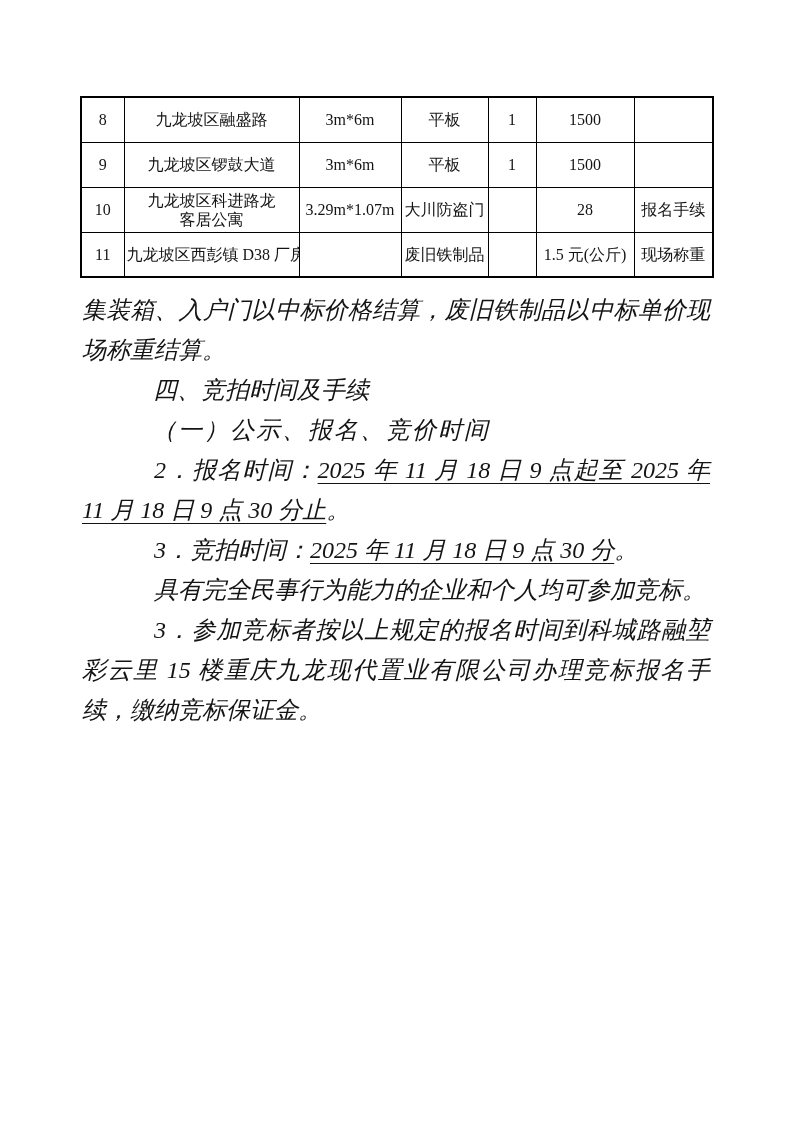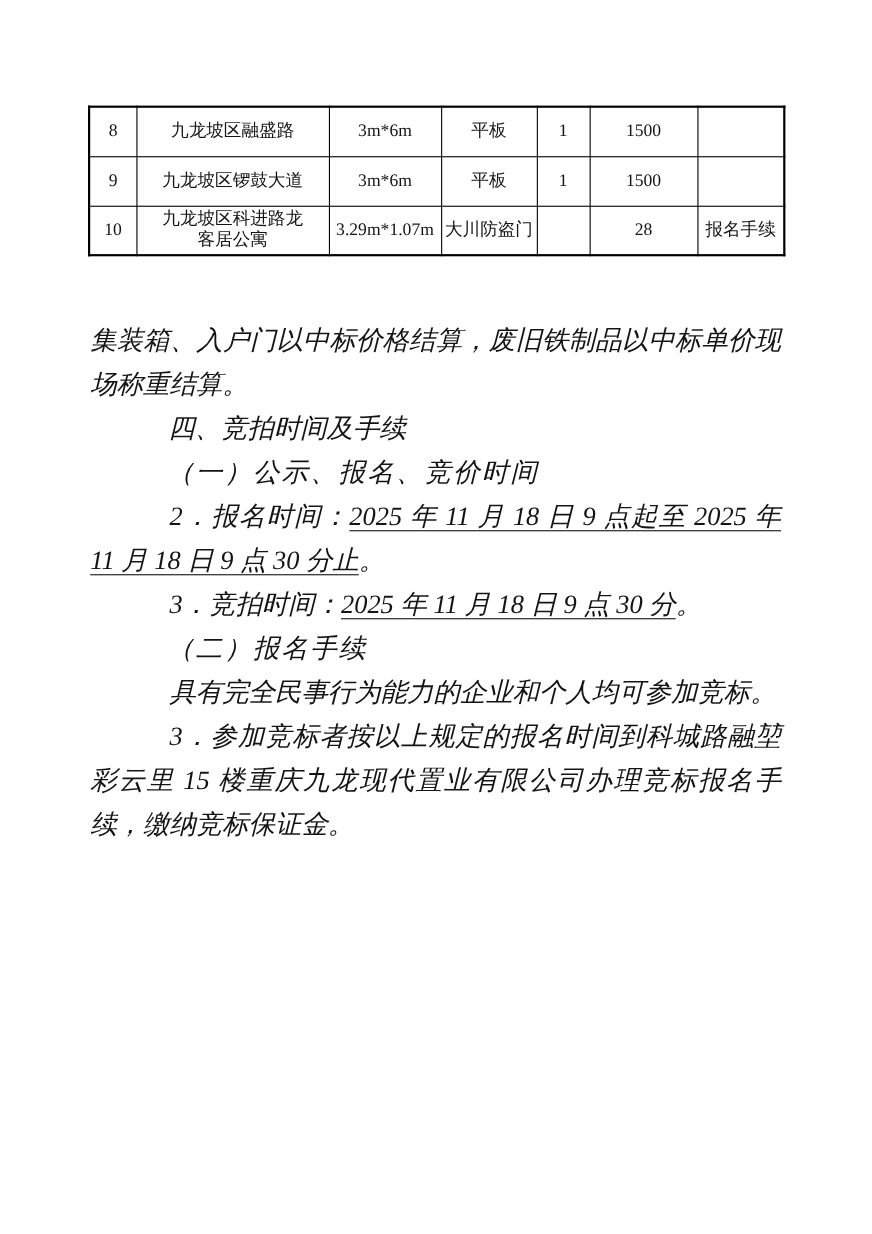--- a/index.html
+++ b/index.html
@@ -108,37 +108,45 @@
       <tr>
         <td>10</td>
         <td class="two-line">九龙坡区科进路龙
 客居公寓</td>
         <td>3.29m*1.07m</td>
         <td>大川防盗门</td>
         <td></td>
         <td>28</td>
         <td>报名手续</td>
       </tr>
+      <tr>
+        <td>11</td>
+        <td class="nowrap">九龙坡区西彭镇 D38 厂房</td>
+        <td></td>
+        <td>废旧铁制品</td>
+        <td></td>
+        <td>1.5 元(公斤)</td>
+        <td>现场称重</td>
+      </tr>
     </tbody>
   </table>
 
   <div class="doc-text">
 
     <p>集装箱、入户门以中标价格结算，废旧铁制品以中标单价现场称重结算。</p>
 
     <h2 class="h-main">四、竞拍时间及手续</h2>
 
     <h3 class="h-sub">（一）公示、报名、竞价时间</h3>
 
 
     <p class="indent"><span>2．报名时间：</span><u>2025 年 11 月 18 日 9 点起至 2025 年 11 月 18 日 9 点 30 分止</u><span>。</span></p>
 
     <p class="indent"><span>3．竞拍时间：</span><u>2025 年 11 月 18 日 9 点 30 分</u><span>。</span></p>
 
-    <h3 class="h-sub">（二）报名手续</h3>
 
     <p class="indent">具有完全民事行为能力的企业和个人均可参加竞标。</p>
 
 
 
     <p class="indent">3．参加竞标者按以上规定的报名时间到科城路融堃彩云里 15 楼重庆九龙现代置业有限公司办理竞标报名手续，缴纳竞标保证金。</p>
 
   </div>
 </div>
 

